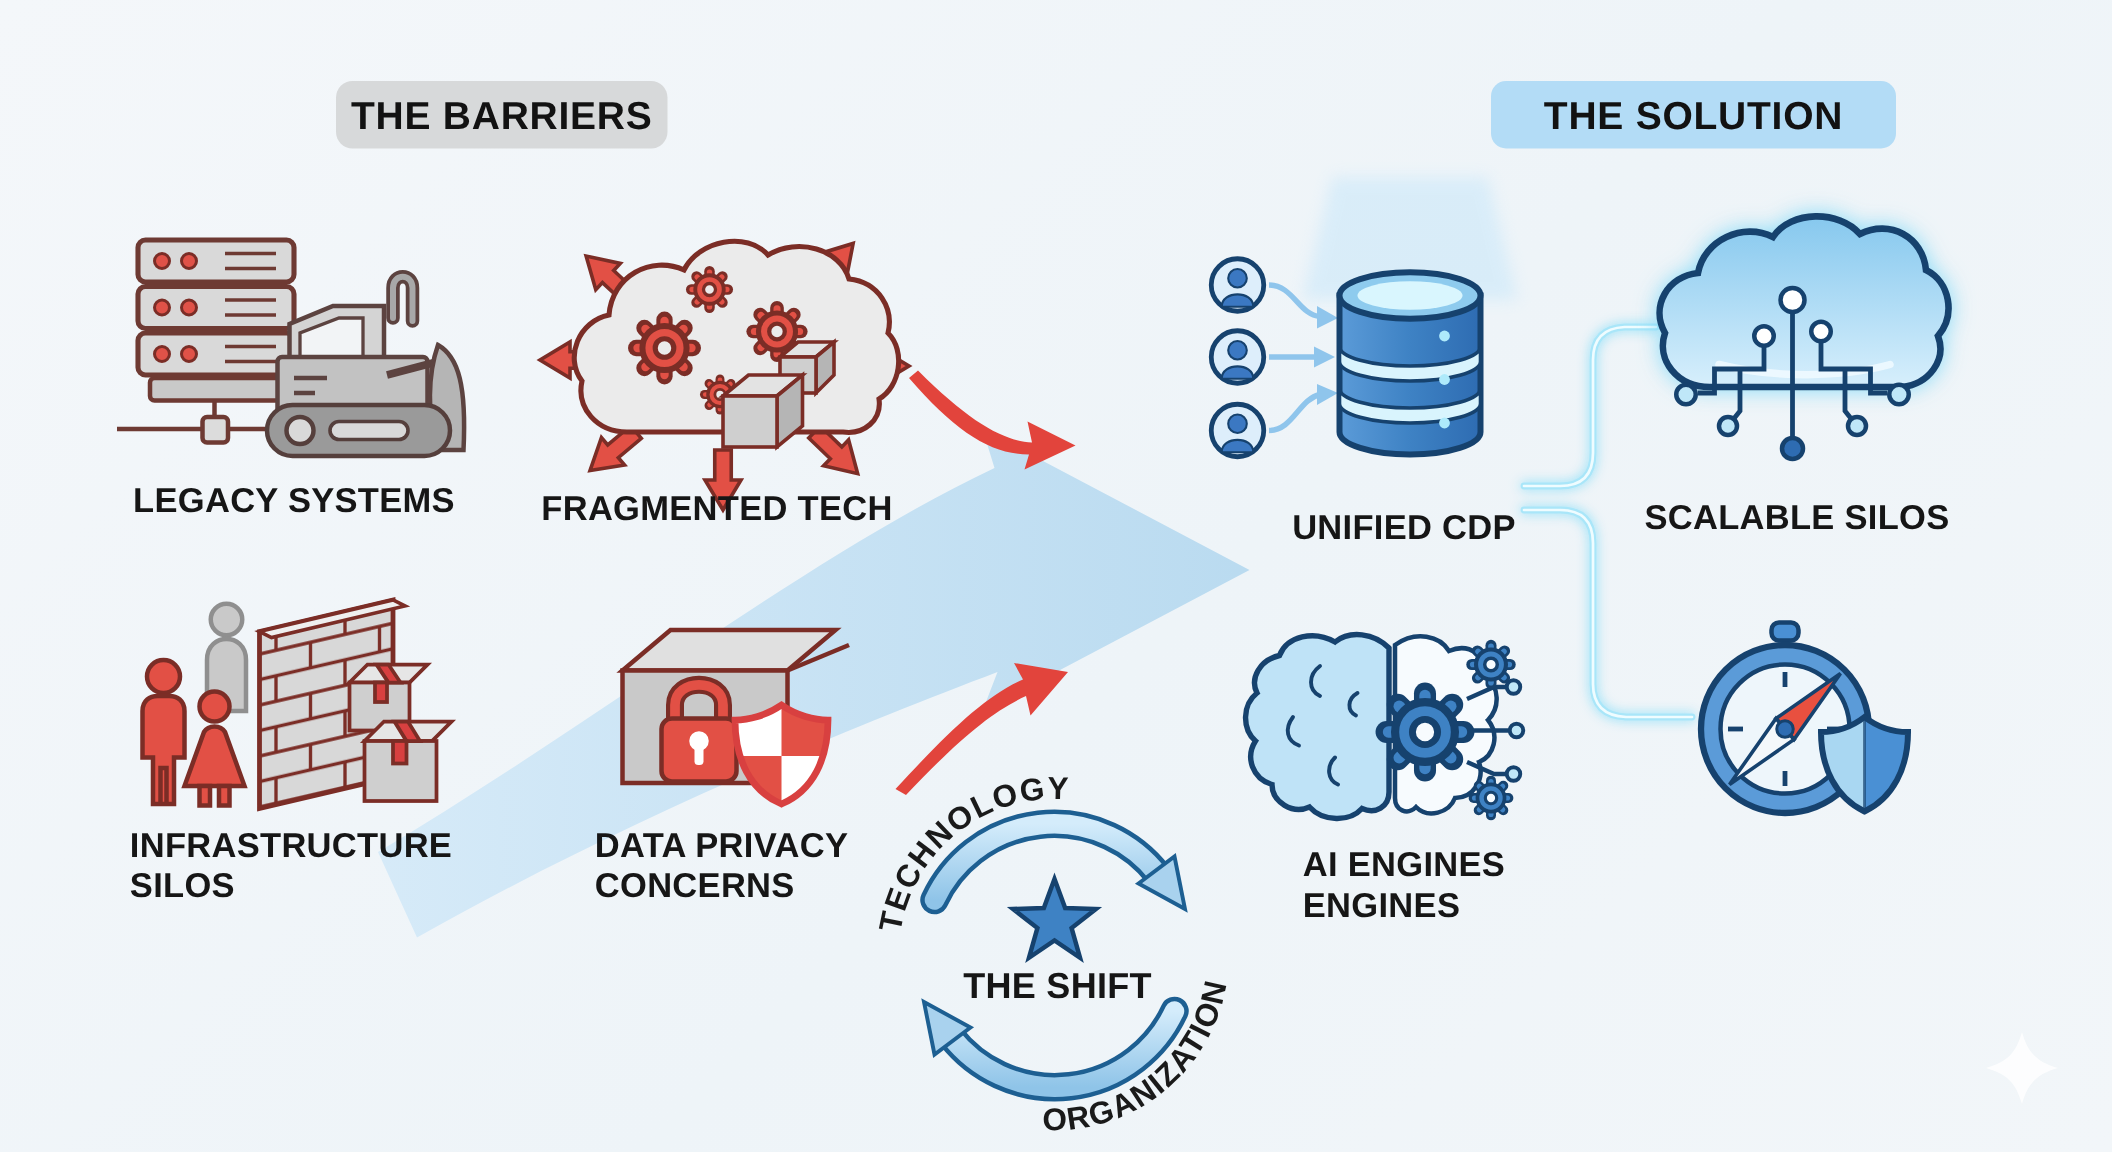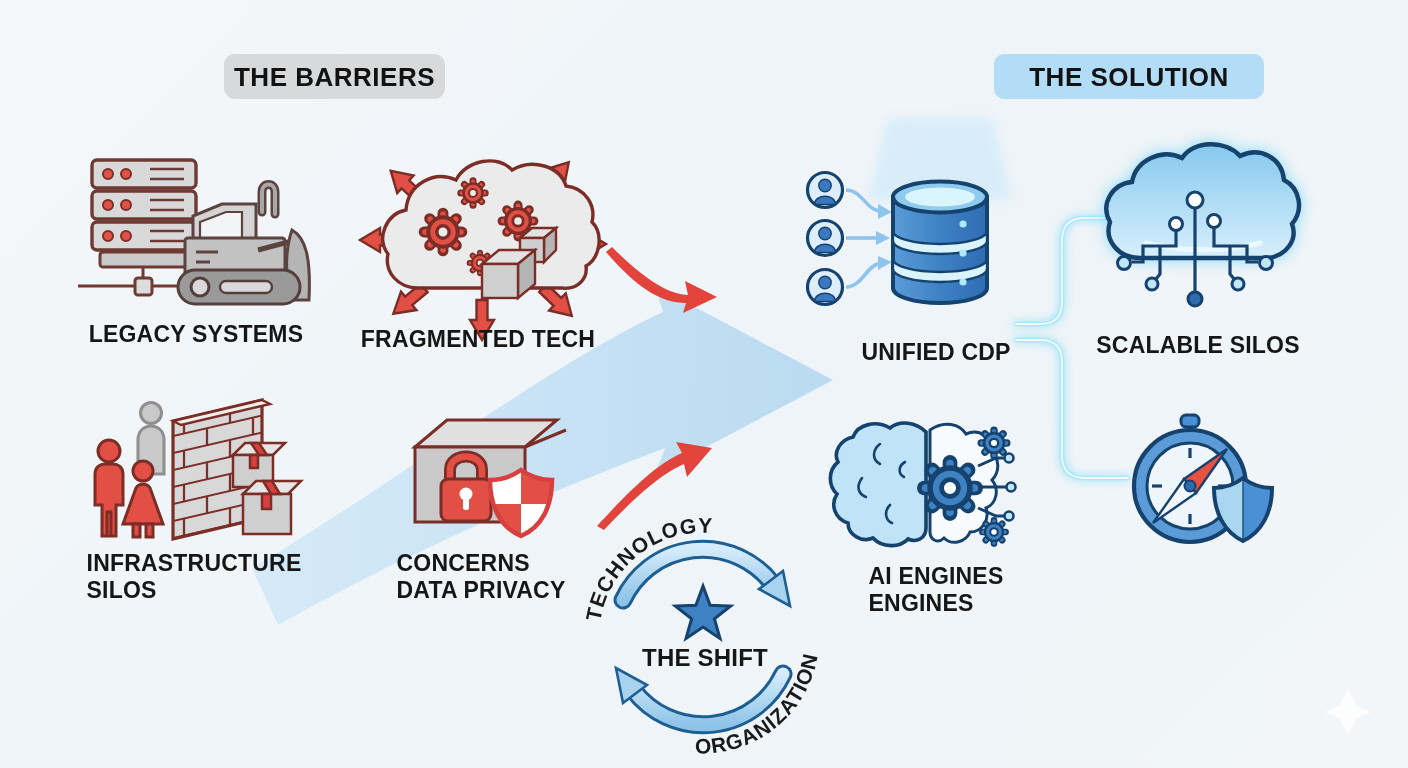--- a/index.html
+++ b/index.html
@@ -375,22 +375,22 @@
 <div class="chip chip-barriers">THE BARRIERS</div>
 <div class="chip chip-solution">THE SOLUTION</div>
 
 <div class="lbl" style="left:196px;top:334px">LEGACY SYSTEMS</div>
 <div class="lbl" style="left:478px;top:339px">FRAGMENTED TECH</div>
 <div class="lbl" style="left:194px;top:577px">
   <div>INFRASTRUCTURE</div>
   <div>SILOS</div>
 </div>
 <div class="lbl" style="left:481px;top:577px">
+  <div>DATA PRIVACY</div>
   <div>CONCERNS</div>
-  <div>DATA PRIVACY</div>
 </div>
 <div class="lbl" style="left:936px;top:352px">UNIFIED CDP</div>
 <div class="lbl" style="left:1198px;top:345px">
   <div>SCALABLE SILOS</div>
 </div>
 <div class="lbl" style="left:936px;top:590px">
   <div>AI ENGINES</div>
   <div>ENGINES</div>
 </div>
 <div class="lbl shift-lbl" style="left:705px;top:658px">THE SHIFT</div>

